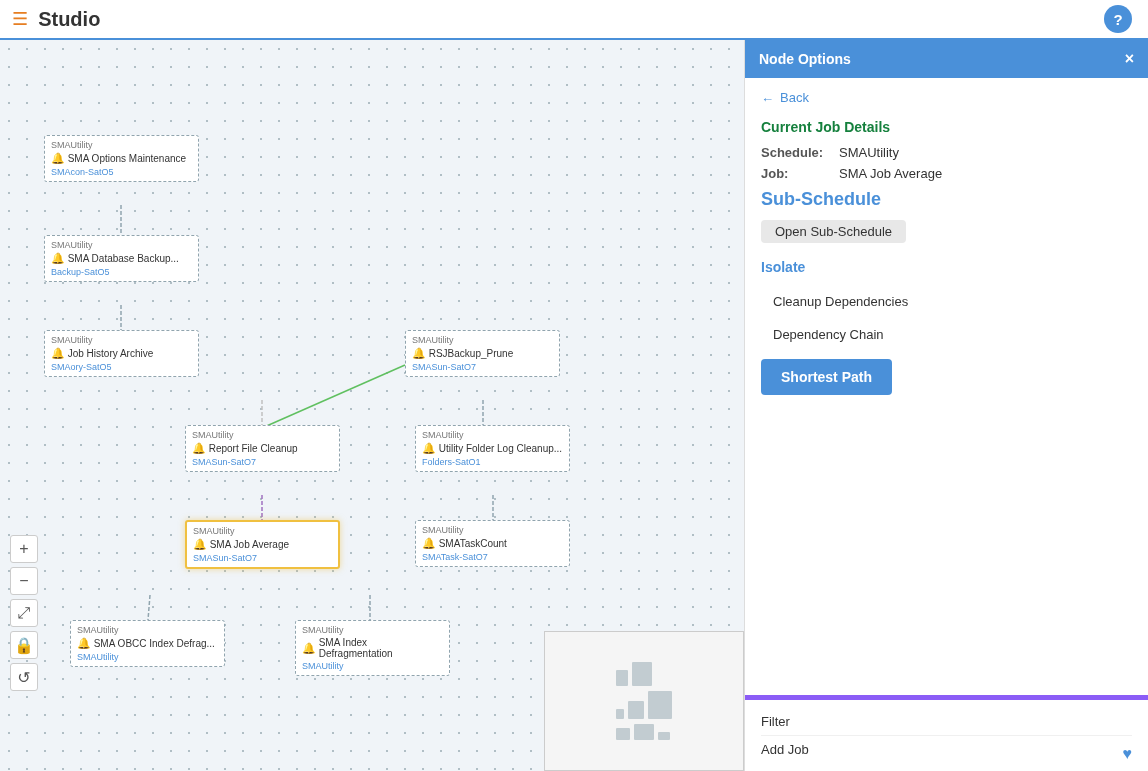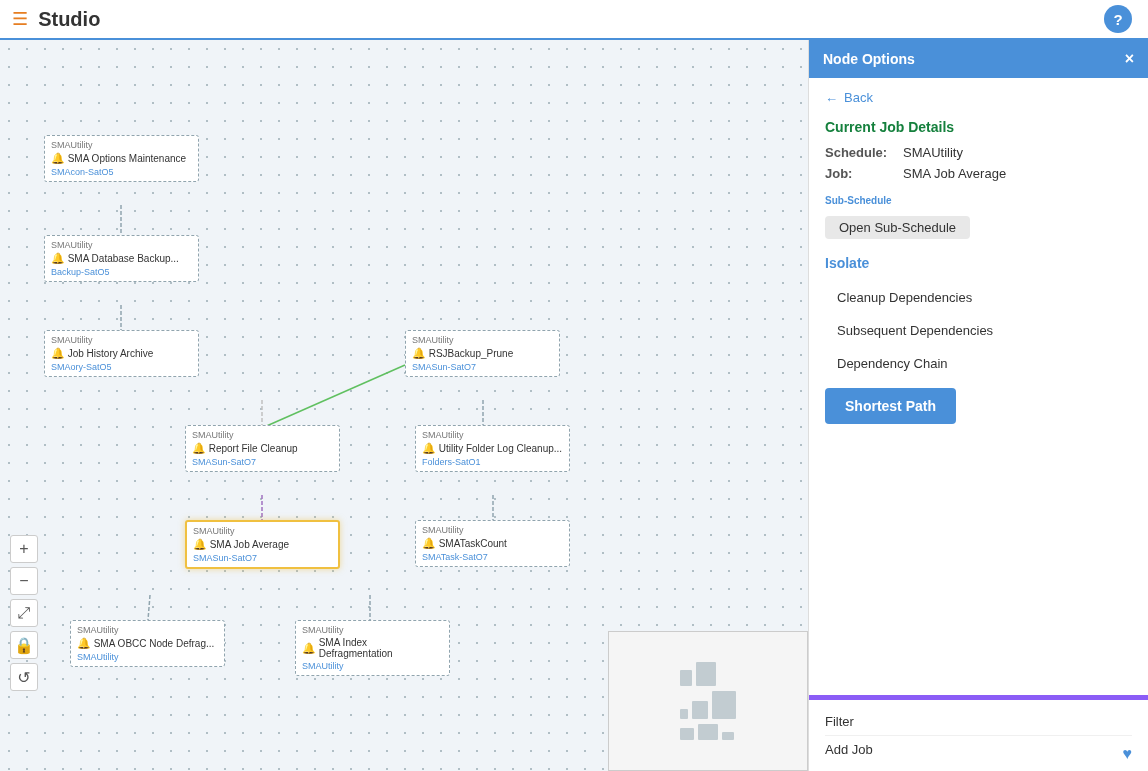--- a/index.html
+++ b/index.html
@@ -120,21 +120,21 @@
     
     #canvas-svg {
       position: absolute;
       top: 0; left: 0;
       width: 100%; height: 100%;
       pointer-events: none;
     }
 
     
     #right-panel {
-      width: 340px;
+      width: 404px;
       background: #fff;
       border-left: 1px solid #ddd;
       display: flex;
       flex-direction: column;
       overflow: hidden;
     }
     #panel-header {
       background: #4a90d9;
       color: #fff;
       padding: 10px 14px;
@@ -177,23 +177,23 @@
     .detail-label {
       color: #555;
       font-weight: bold;
       min-width: 70px;
     }
     .detail-value {
       color: #333;
     }
     .subsection-title {
       color: #4a90d9;
-      font-size: 10px;
-      font-weight: bold;
-      margin-top: 14px;
+      font-size: 18px;
+      font-weight: bold;
+      margin-top: 8px;
       margin-bottom: 10px;
     }
     .open-sub-btn {
       background: #e8e8e8;
       border: none;
       padding: 4px 14px;
       border-radius: 4px;
       font-size: 13px;
       cursor: pointer;
       color: #333;
@@ -378,21 +378,21 @@
         <span class="icon">🔔</span>
         <span>SMATaskCount</span>
       </div>
       <div class="node-schedule">SMATask-SatO7</div>
     </div>
 
     <div class="node" style="left:70px;top:580px;width:155px;">
       <div class="node-type">SMAUtility</div>
       <div class="node-name">
         <span class="icon">🔔</span>
-        <span>SMA OBCC Node Defrag...</span>
+        <span>SMA OBCC Index Defrag...</span>
       </div>
       <div class="node-schedule">SMAUtility</div>
     </div>
 
     <div class="node" style="left:295px;top:580px;width:155px;">
       <div class="node-type">SMAUtility</div>
       <div class="node-name">
         <span class="icon">🔔</span>
         <span>SMA Index Defragmentation</span>
       </div>
@@ -451,21 +451,20 @@
         <span class="detail-value">SMA Job Average</span>
       </div>
 
       
       <div class="subsection-title">Sub-Schedule</div>
       <button class="open-sub-btn">Open Sub-Schedule</button>
 
       
       <div class="isolate-title">Isolate</div>
       <div class="isolate-item">Cleanup Dependencies</div>
-      <div class="isolate-item">Subsequent Dependencies</div>
       <div class="isolate-item">Dependency Chain</div>
       <button class="shortest-path-btn">Shortest Path</button>
     </div>
 
     <div id="panel-footer">
       <div class="footer-item">Filter</div>
       <div class="footer-item">Add Job</div>
     </div>
   </div>
 

